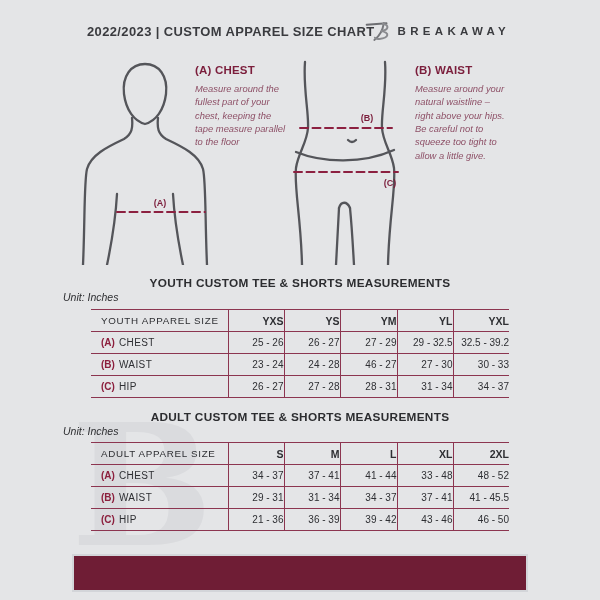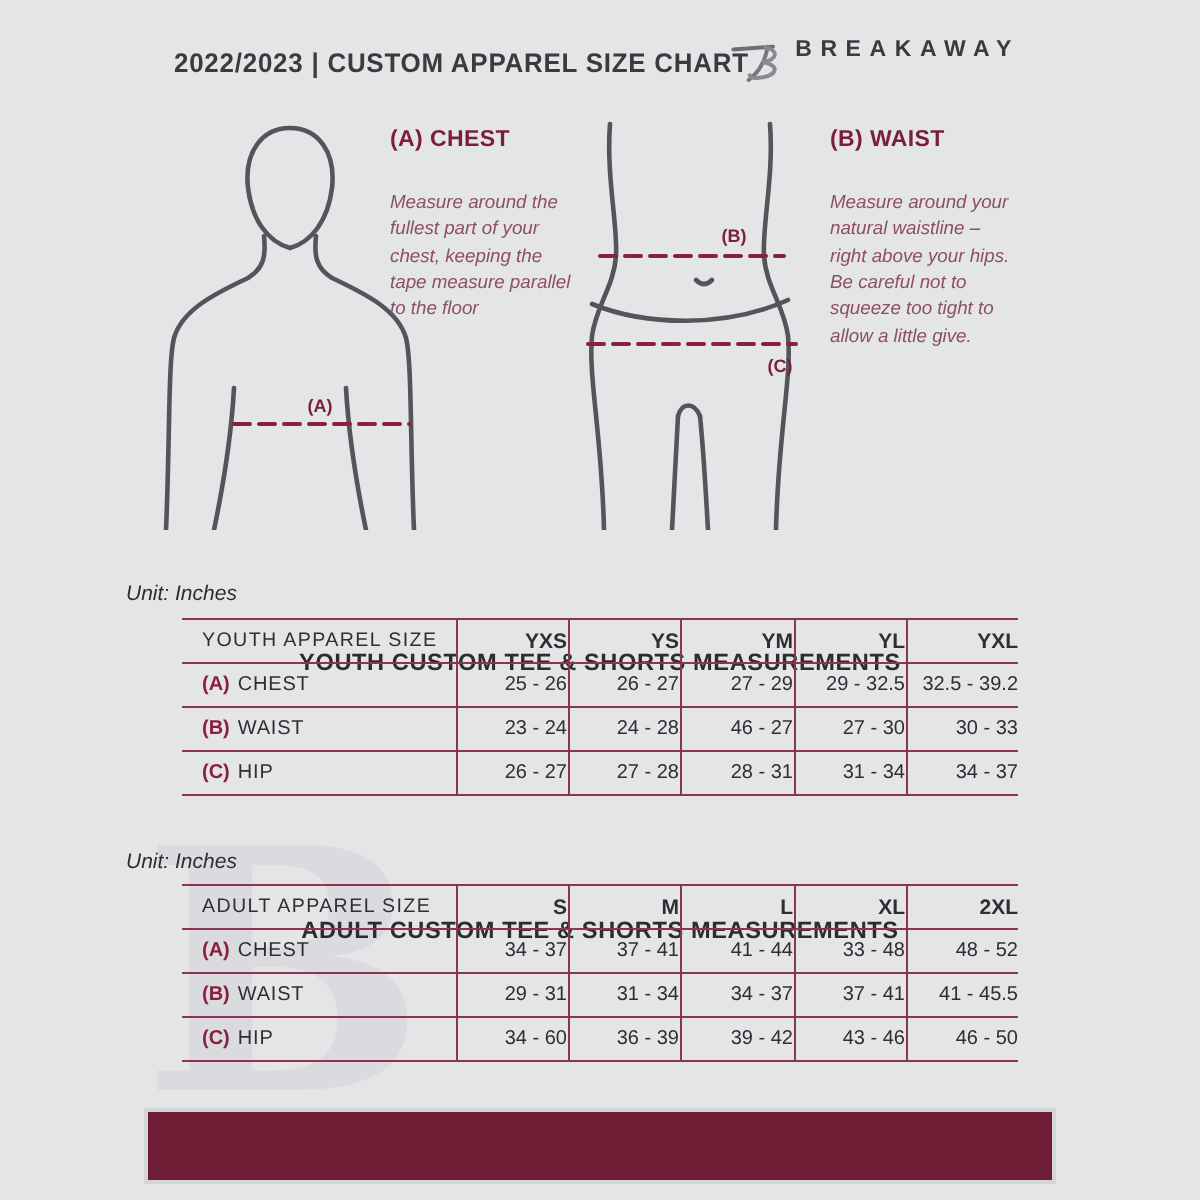--- a/index.html
+++ b/index.html
@@ -5,37 +5,37 @@
   * { margin:0; padding:0; box-sizing:border-box; }
   html,body { width:600px; height:600px; }
   body { background:#e4e5e7; font-family:"Liberation Sans", sans-serif; }
   .page { position:relative; width:600px; height:600px; background:#e4e5e7; overflow:hidden; }
   .content { position:absolute; left:63px; top:0; width:474px; height:600px; }
   .abs { position:absolute; }
 
   
   .hdr-title { left:24px; top:24px; font-size:13.5px; font-weight:bold; color:#3a3b3f;
                letter-spacing:0.4px; transform:scaleX(0.96); transform-origin:left; white-space:nowrap; }
-  .brand { right:27px; top:19px; display:flex; gap:7px; }
+  .brand { right:27px; top:19px; display:flex; align-items:center; gap:7px; }
   .brand-name { font-size:11.5px; font-weight:bold; color:#3a3b3f; letter-spacing:4.3px; }
 
   
   .instr { z-index:2; }
   .instr-heading { font-size:11.5px; font-weight:bold; color:#7b1e3c; letter-spacing:0.2px; }
-  .instr-body { margin-top:18px; font-size:9.4px; font-style:italic; color:#8d4f66;
+  .instr-body { margin-top:6px; font-size:9.4px; font-style:italic; color:#8d4f66;
                 line-height:1.42; white-space:pre-line; }
 
   
   .fig path, .fig ellipse { fill:none; stroke:#54555a; stroke-width:2.3; stroke-linecap:round; }
   .fig .dash { stroke:#8c2040; stroke-width:2; stroke-dasharray:8,4.5; }
   .fig text { font-family:"Liberation Sans",sans-serif; font-size:9px; font-weight:bold; fill:#7b1e3c; }
 
   
   .sec-title { left:0; width:474px; text-align:center; font-size:11.8px; font-weight:bold;
-               color:#2c2d30; letter-spacing:0.3px;margin-top:48px; }
+               color:#2c2d30; letter-spacing:0.3px; }
   .sec-unit  { left:0; width:474px; text-align:left; font-size:10.5px; font-style:italic; color:#2c2d30; }
 
   
   .size-table { position:absolute; left:28px; width:418px; border-collapse:collapse; table-layout:fixed; z-index:1; }
   .size-table th, .size-table td { border-top:1.5px solid #8c3550; border-bottom:1.5px solid #8c3550;
        border-left:1.5px solid #8c3550; height:22px; padding:0; text-align:right; vertical-align:middle;
        font-size:10px; font-weight:normal; color:#2e2f33; }
   .size-table th:first-child, .size-table td:first-child { border-left:none; text-align:left; padding-left:10px; }
   .size-table thead th { font-weight:bold; font-size:10.5px; }
   .size-table thead th:first-child { font-weight:normal; font-size:9.8px; letter-spacing:0.7px; }
@@ -193,21 +193,21 @@
         <tr>
           <td><span class="row-key">(B)</span><span class="row-name">WAIST</span></td>
           <td>29 - 31</td>
           <td>31 - 34</td>
           <td>34 - 37</td>
           <td>37 - 41</td>
           <td>41 - 45.5</td>
         </tr>
         <tr>
           <td><span class="row-key">(C)</span><span class="row-name">HIP</span></td>
-          <td>34 - 60</td>
+          <td>21 - 36</td>
           <td>36 - 39</td>
           <td>39 - 42</td>
           <td>43 - 46</td>
           <td>46 - 50</td>
         </tr>
       </tbody>
     </table>
 
     <div class="abs footer-bar"></div>
 

